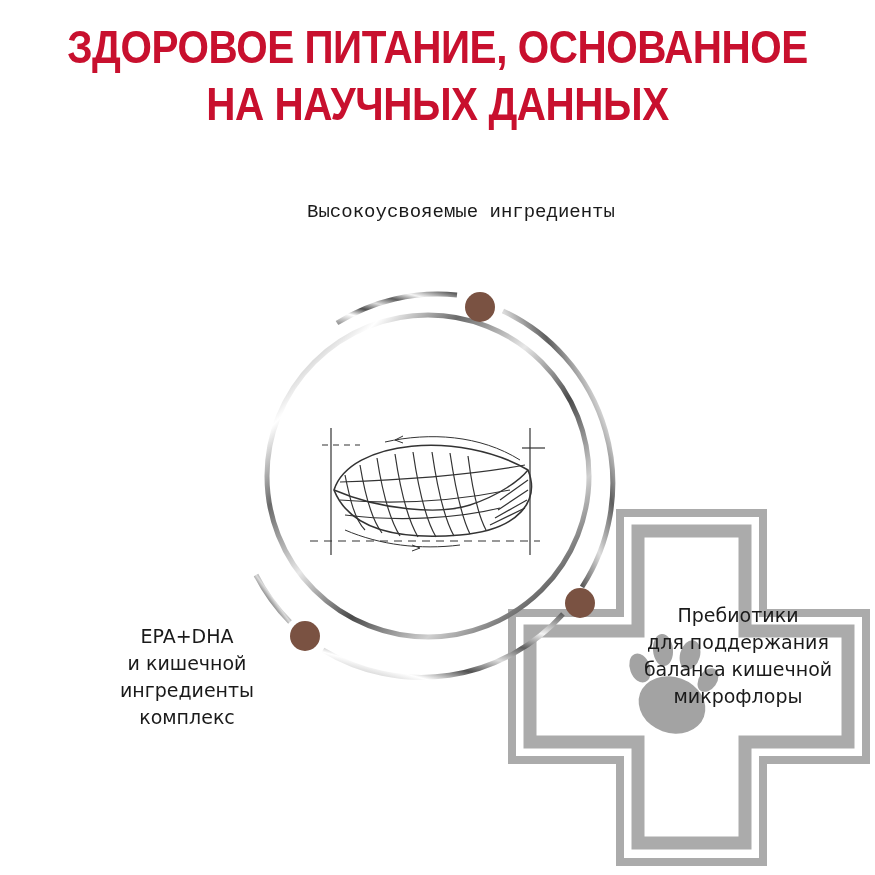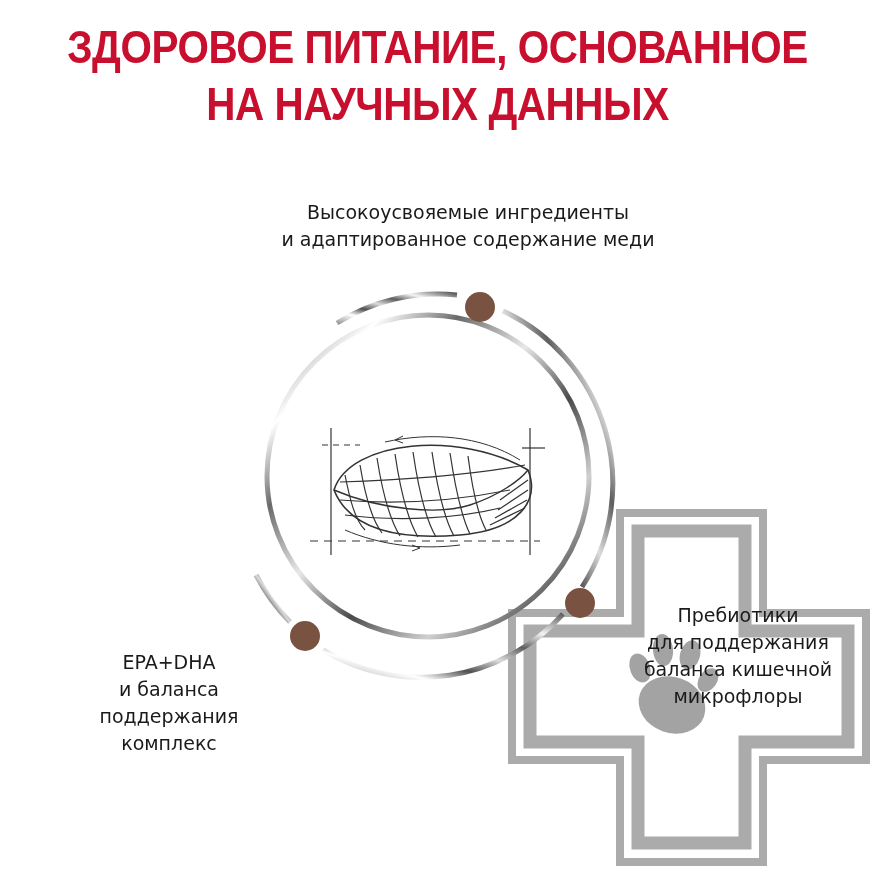--- a/index.html
+++ b/index.html
@@ -9,22 +9,22 @@
       font-family: "Liberation Sans", sans-serif; font-weight: bold;
       color: #c8102e; font-size: 47px; line-height: 57px; letter-spacing: -0.5px;
       transform: scaleX(0.86); transform-origin: center top;
     }
     .title div { white-space: nowrap; }
     .cap {
       position: absolute; text-align: center; color: #1a1a1a;
       font-family: "DejaVu Sans", sans-serif; font-size: 19px; line-height: 27px;
       white-space: nowrap;
     }
-    .cap-top { left: 228px; top: 199px; width: 480px; }
-    .cap-left { left: 44px; top: 623px; width: 250px; margin-top: 26px; }
+    .cap-top { left: 221px; top: 199px; width: 480px; font-family: Liberation Mono, monospace; }
+    .cap-left { left: 62px; top: 623px; width: 250px; }
     .cap-right { left: 598px; top: 602px; width: 280px; line-height: 27px; }
     .cap div { white-space: nowrap; }
     svg.art { position: absolute; left: 0; top: 0; }
   </style>
 </head>
 <body>
 
 <div class="title">
   <div>ЗДОРОВОЕ ПИТАНИЕ, ОСНОВАННОЕ</div>
   <div>НА НАУЧНЫХ ДАННЫХ</div>
@@ -110,27 +110,26 @@
     <path d="M395 440 l8 -4 M395 440 l8 3" stroke-width="1"></path>
     <path d="M345 530 C380 545 420 550 460 545" stroke-width="1"></path>
     <path d="M420 548 l-8 -3 M420 548 l-8 3" stroke-width="1"></path>
 
     <path d="M500 500 L528 480 M498 510 L528 490 M495 518 L527 500 M490 525 L525 508"></path>
   </g>
 </svg>
 
 <div class="cap cap-top">
   <div>Высокоусвояемые ингредиенты</div>
-  <div>и адаптированное содержание меди</div>
 </div>
 
 <div class="cap cap-left">
   <div>EPA+DHA</div>
-  <div>и баланса</div>
-  <div>поддержания</div>
+  <div>и кишечной</div>
+  <div>ингредиенты</div>
   <div>комплекс</div>
 </div>
 
 <div class="cap cap-right">
   <div>Пребиотики</div>
   <div>для поддержания</div>
   <div>баланса кишечной</div>
   <div>микрофлоры</div>
 </div>
 

